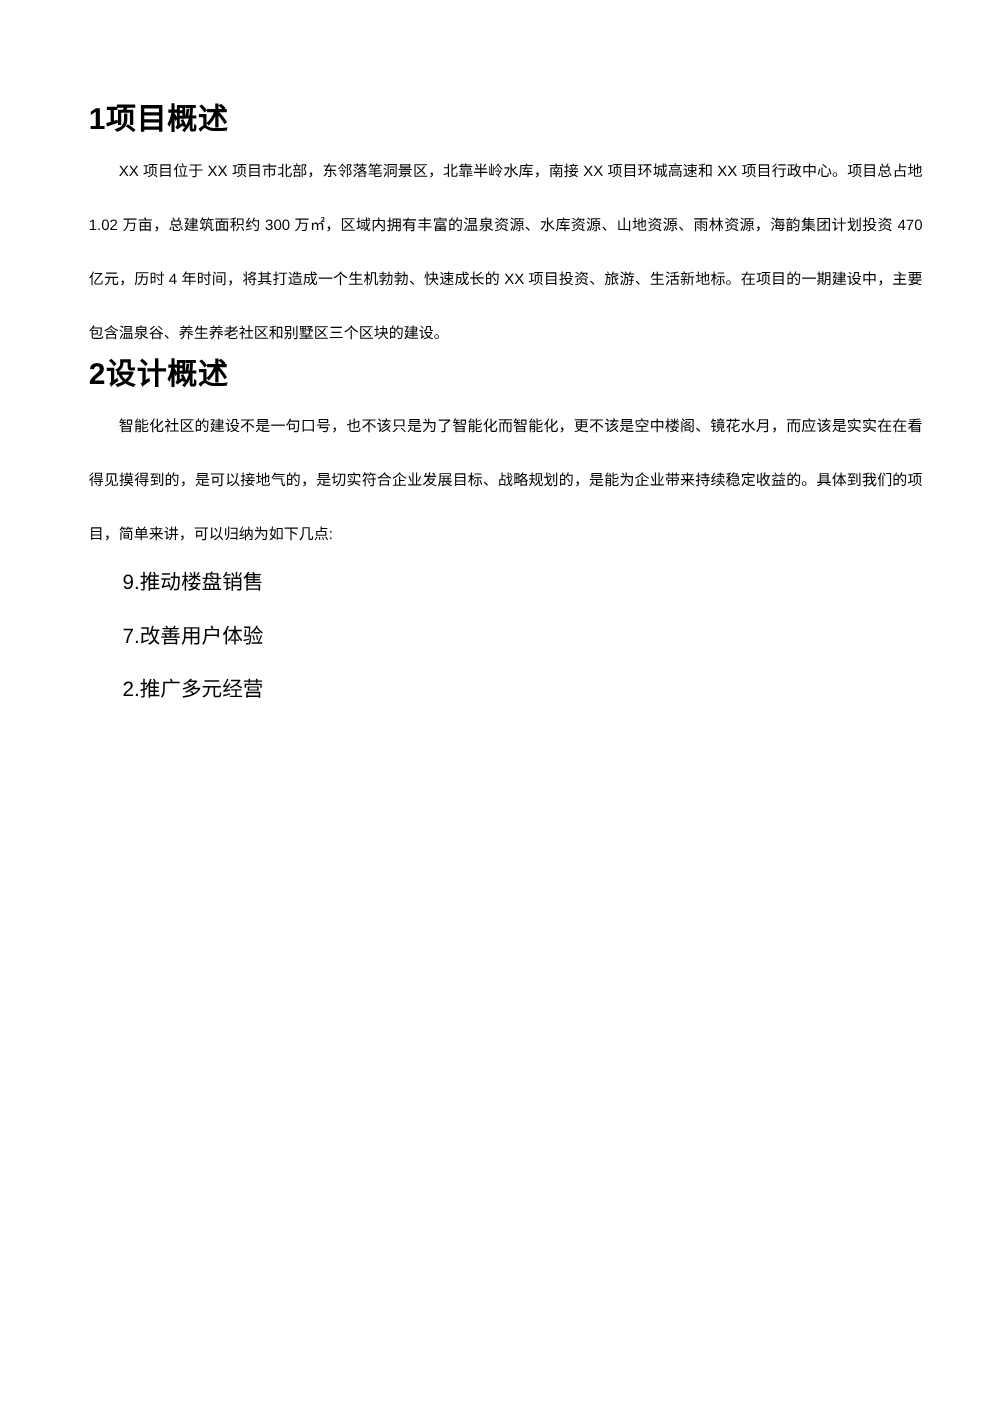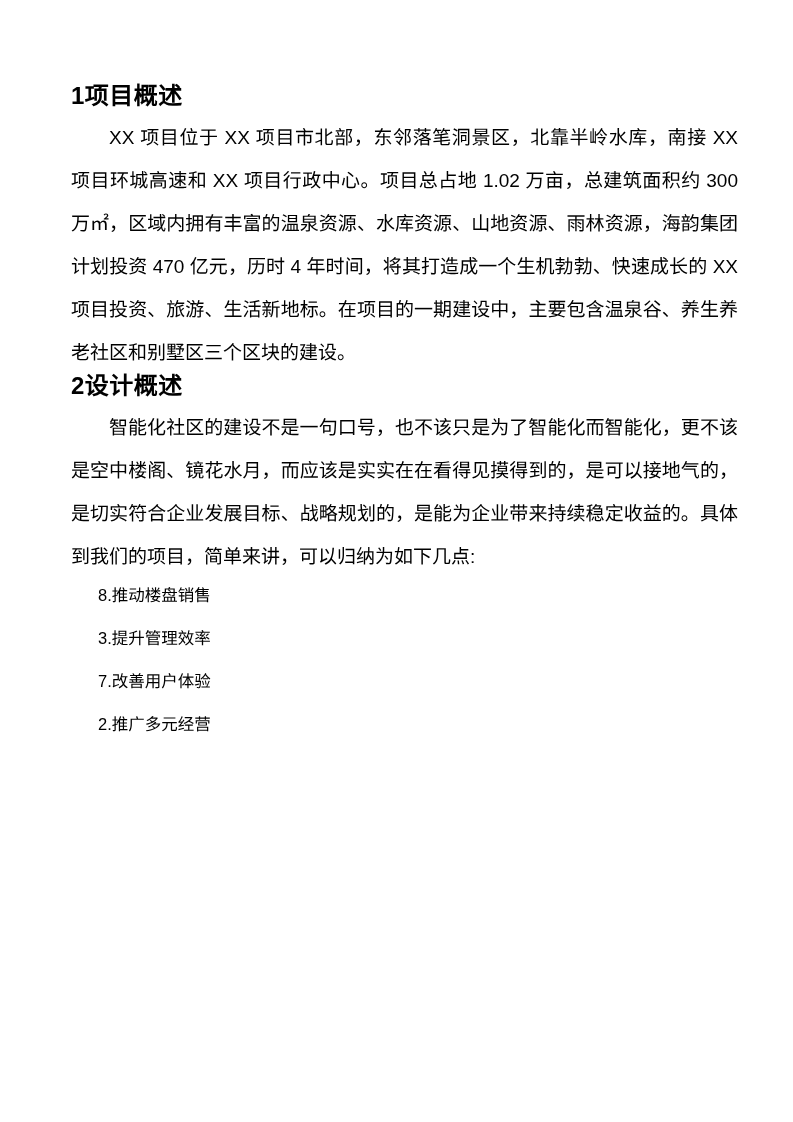--- a/index.html
+++ b/index.html
@@ -24,21 +24,21 @@
     line-height: 36px;
     font-weight: 700;
     margin: -6px 0 2px 0;
     color: #000000;
     letter-spacing: 0.5px;
   }
   .doc-heading:first-child {
     margin-top: 0;
   }
   .para {
-    font-size: 19px;
+    font-size: 12px;
     line-height: 43px;
     margin: 0;
     text-align: justify;
     text-indent: 2em;
     color: #000000;
   }
   .goal-list {
     margin-top: -4px;
   }
   .list-item {
@@ -59,19 +59,18 @@
 
   <p class="para">XX 项目位于 XX 项目市北部，东邻落笔洞景区，北靠半岭水库，南接 XX 项目环城高速和 XX 项目行政中心。项目总占地 1.02 万亩，总建筑面积约 300 万㎡，区域内拥有丰富的温泉资源、水库资源、山地资源、雨林资源，海韵集团计划投资 470 亿元，历时 4 年时间，将其打造成一个生机勃勃、快速成长的 XX 项目投资、旅游、生活新地标。在项目的一期建设中，主要包含温泉谷、养生养老社区和别墅区三个区块的建设。</p>
 
   <h1 class="doc-heading">2设计概述</h1>
 
 
 
   <p class="para">智能化社区的建设不是一句口号，也不该只是为了智能化而智能化，更不该是空中楼阁、镜花水月，而应该是实实在在看得见摸得到的，是可以接地气的，是切实符合企业发展目标、战略规划的，是能为企业带来持续稳定收益的。具体到我们的项目，简单来讲，可以归纳为如下几点:</p>
 
   <div class="goal-list">
-    <p class="list-item">8.推动楼盘销售</p>
-    <p class="list-item">3.提升管理效率</p>
+    <p class="list-item">9.推动楼盘销售</p>
     <p class="list-item">7.改善用户体验</p>
     <p class="list-item">2.推广多元经营</p>
   </div>
 
 </div>
 
 </body></html>

